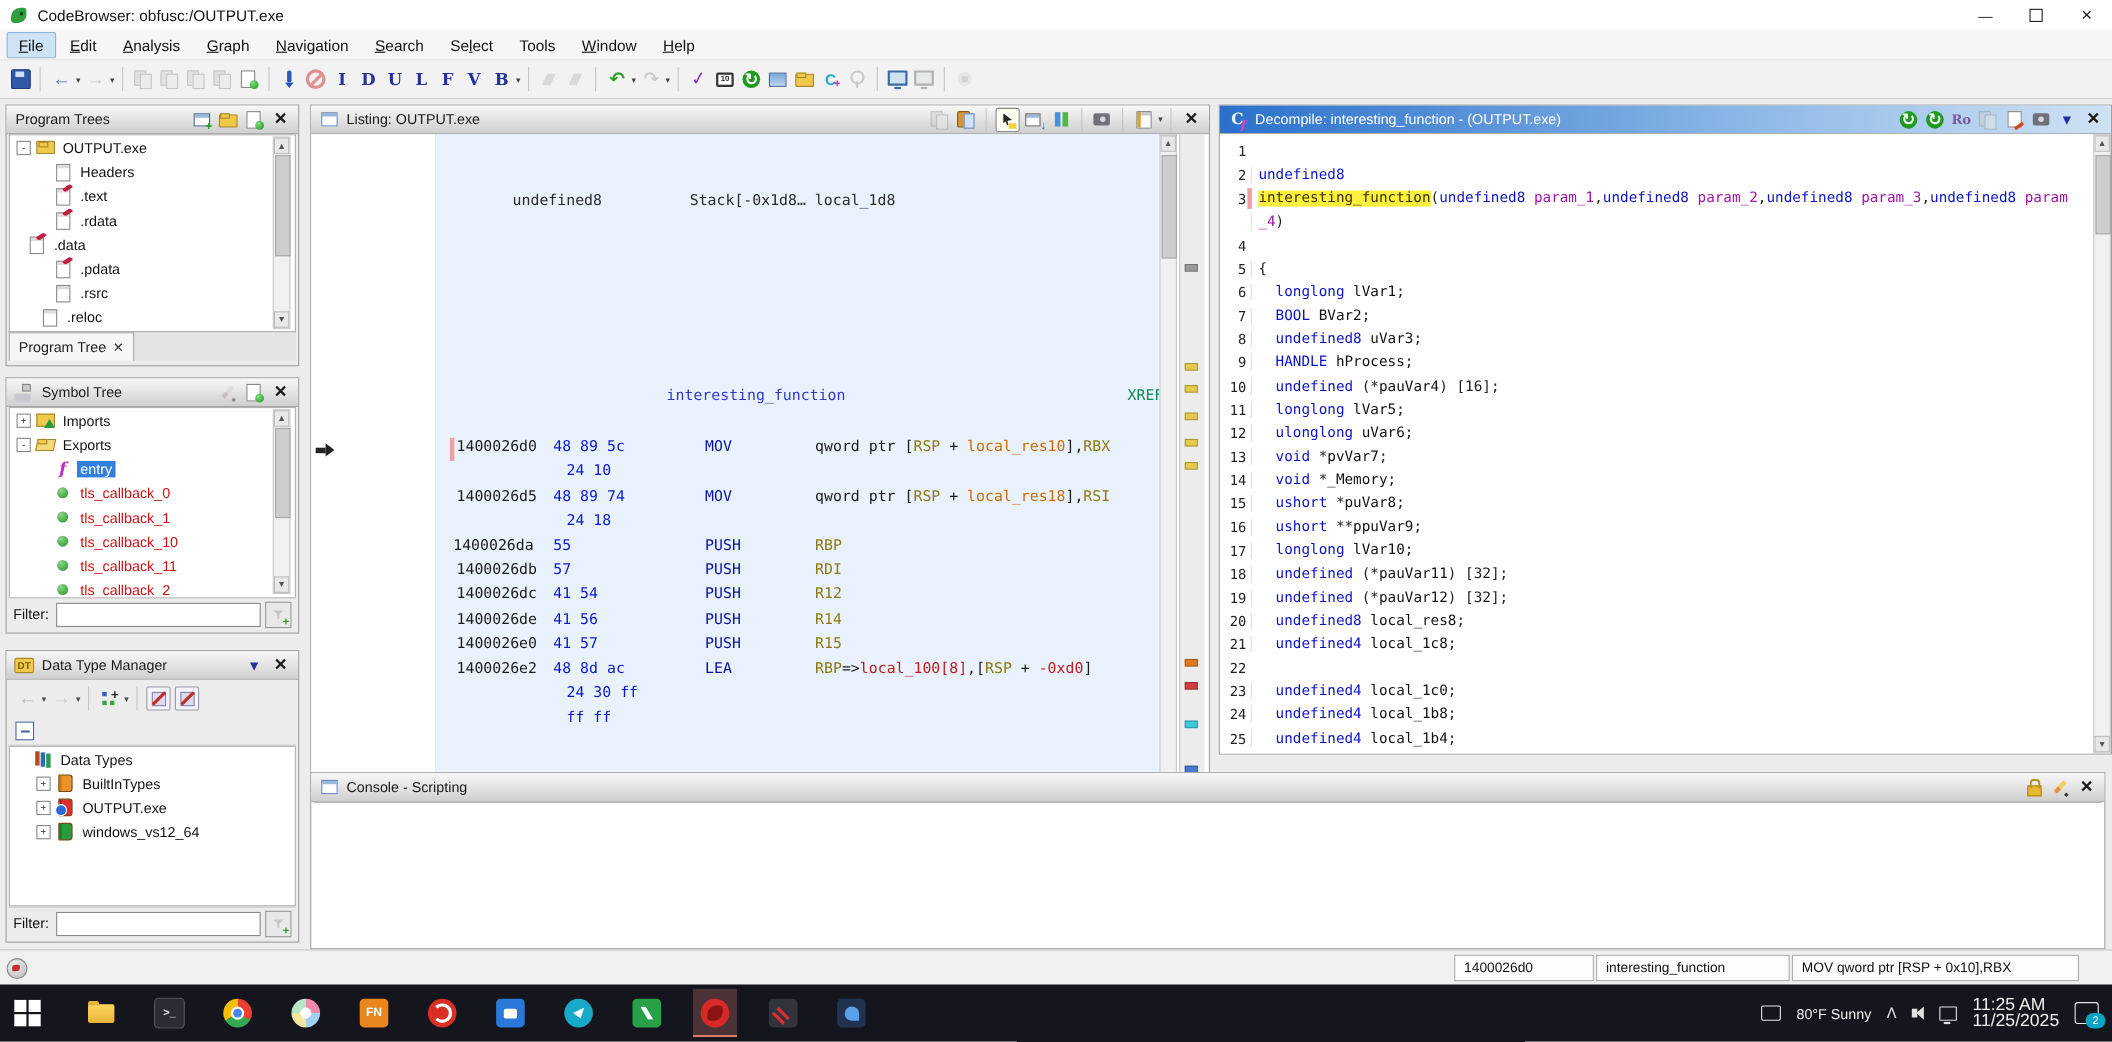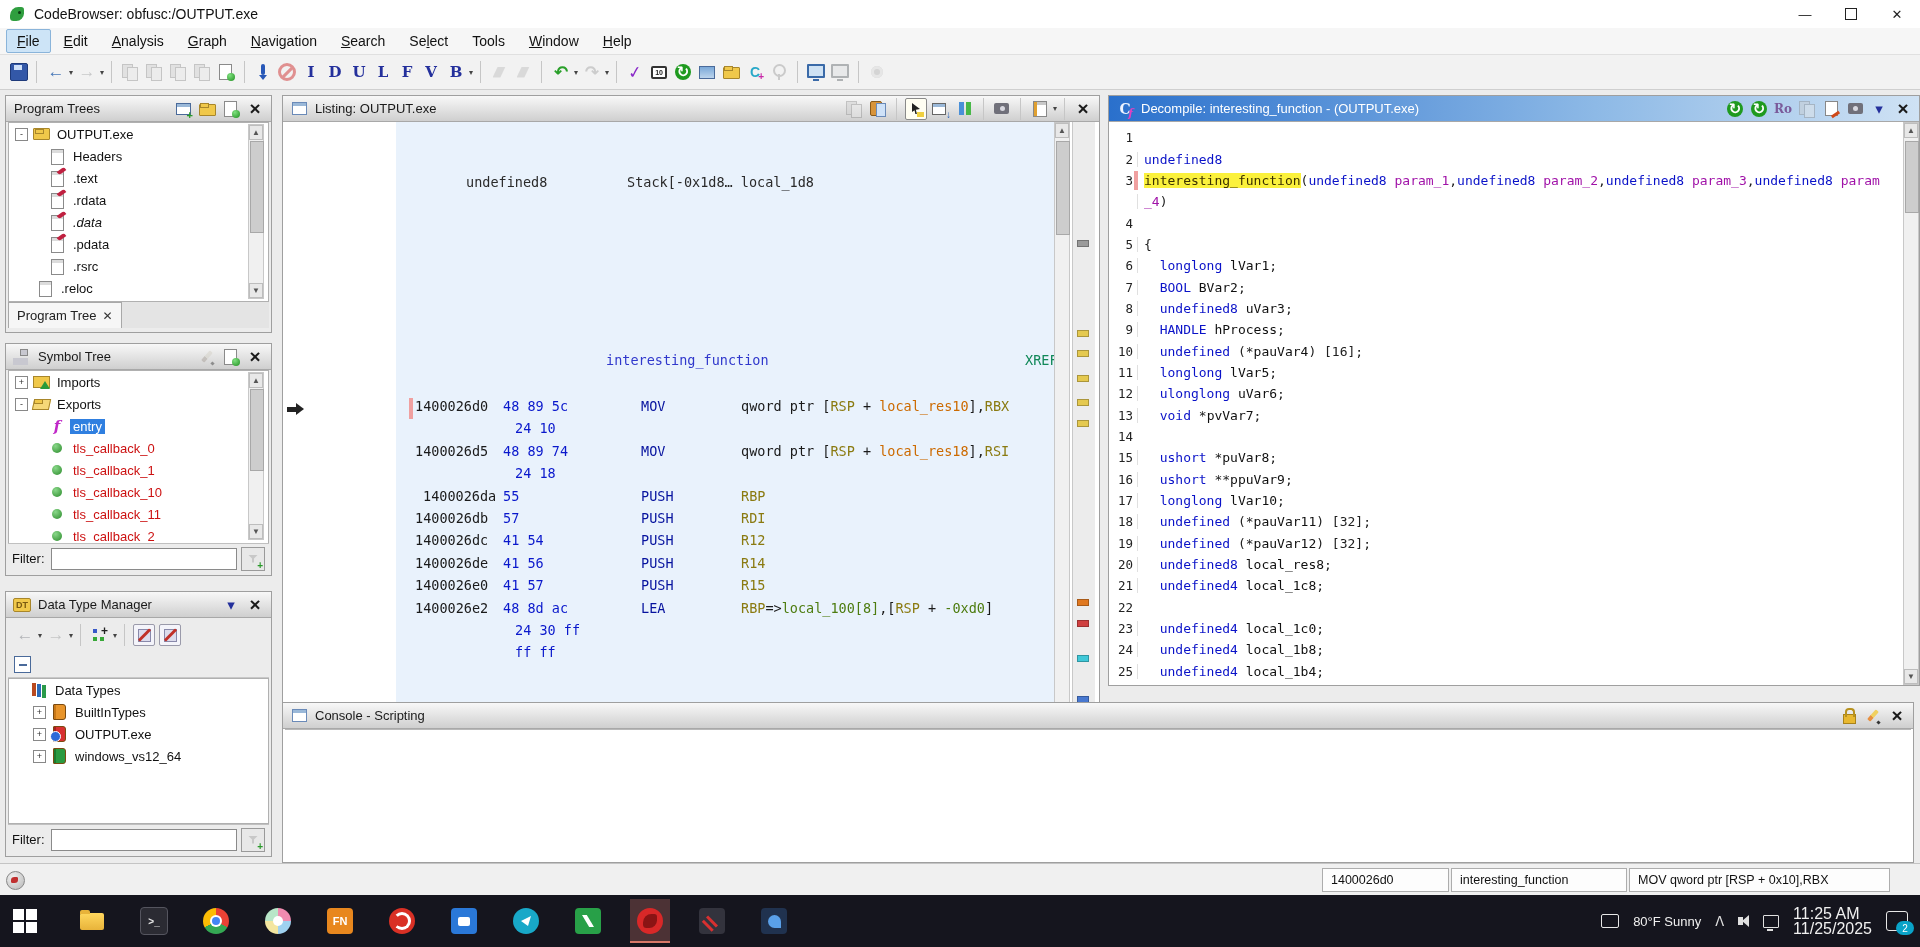--- a/index.html
+++ b/index.html
@@ -176,21 +176,21 @@
   
   #listing-gutter{position:absolute;left:0;top:26px;width:113px;bottom:0;background:#fff;border-right:1px solid #b8b8b8;}
   .cursor-arrow{position:absolute;left:4px;display:flex;align-items:center;}
   .cursor-arrow::before{content:"";width:9px;height:5px;background:#222;}
   .cursor-arrow::after{content:"";border-top:6px solid transparent;border-bottom:6px solid transparent;border-left:8px solid #222;}
   #listing-content{position:absolute;left:113px;top:26px;width:658px;bottom:0;background:#e9f2fc;overflow:hidden;
     font-family:"DejaVu Sans Mono",monospace;font-size:13.5px;}
   #listing-content .lrow{position:absolute;left:0;width:100%;height:22px;white-space:pre;}
   .lseg{position:absolute;top:0;}
   .l-a{color:#1a1a1a;} .l-b{color:#0a18cc;} .l-m{color:#06129e;}
-  .l-q{color:#1a1a1a;} .l-r{color:#8a7a10;} .l-v{color:#cc6a00;} .l-g{color:#4d7c0f;} .l-p{color:#1a1a1a;}
+  .l-q{color:#1a1a1a;} .l-r{color:#8a7a10;} .l-v{color:#cc6a00;} .l-g{color:#b91c1c;} .l-p{color:#1a1a1a;}
   .l-fn{color:#3038cc;} .l-xref{color:#108858;} .l-var{color:#2a2a2a;}
   .cursorbar{position:absolute;width:4px;height:21px;background:#f0a0a0;}
   #listing-vscroll{left:771px;top:26px;bottom:20px;}
   #listing-markers{position:absolute;left:789px;top:26px;width:22px;bottom:20px;background:#ececec;border-left:1px solid #c8c8c8;}
   #listing-markers .mk{position:absolute;left:4px;width:12px;height:7px;border:1px solid rgba(0,0,0,.25);box-sizing:border-box;}
   #listing-hscroll{position:absolute;left:113px;bottom:0;width:658px;height:18px;background:#f0f0f0;border-top:1px solid #c8c8c8;}
   #listing-hscroll .harr{position:absolute;top:1px;width:16px;height:15px;background:#e8e8e8;border:1px solid #bdbdbd;
     font-size:8px;color:#555;display:flex;align-items:center;justify-content:center;box-sizing:border-box;}
   #listing-hscroll .hthumb{position:absolute;top:2px;left:140px;width:240px;height:13px;background:#cdcdcd;border:1px solid #a8a8a8;}
 
@@ -376,21 +376,21 @@
         <div class="trow" style="padding-left: 24px;">
           <span class="noexp"></span>
           <span class="ic ic-pagecheck"></span>
           <span class="tlabel">.text</span>
         </div>
         <div class="trow" style="padding-left: 24px;">
           <span class="noexp"></span>
           <span class="ic ic-pagecheck"></span>
           <span class="tlabel">.rdata</span>
         </div>
-        <div class="trow" style="padding-left: 24px; font-style: italic;">
+        <div class="trow" style="">
           <span class="noexp"></span>
           <span class="ic ic-pagecheck"></span>
           <span class="tlabel">.data</span>
         </div>
         <div class="trow" style="padding-left: 24px;">
           <span class="noexp"></span>
           <span class="ic ic-pagecheck"></span>
           <span class="tlabel">.pdata</span>
         </div>
         <div class="trow" style="padding-left: 24px;">
@@ -575,21 +575,21 @@
       </div>
       <div class="lrow" style="top:230px;">
         <span class="lseg l-fn" style="left:210px;">interesting_function</span>
         <span class="lseg l-xref" style="left:629px;">XREF</span>
       </div>
       <div id="listing-rows">
           <div class="lrow" style="top: 276px;"><span class="cursorbar" style="left: 13px;"></span><span class="lseg l-a" style="left: 19px;">1400026d0</span><span class="lseg l-b" style="left: 107px;">48 89 5c</span><span class="lseg l-m" style="left: 245px;">MOV</span><span class="lseg" style="left: 345px;"><span class="l-q">qword ptr [</span><span class="l-r">RSP</span><span class="l-p"> + </span><span class="l-v">local_res10</span><span class="l-p">],</span><span class="l-r">RBX</span></span></div>
           <div class="lrow" style="top: 298.4px;"><span class="lseg l-b" style="left: 119px;">24 10</span></div>
           <div class="lrow" style="top: 320.8px;"><span class="lseg l-a" style="left: 19px;">1400026d5</span><span class="lseg l-b" style="left: 107px;">48 89 74</span><span class="lseg l-m" style="left: 245px;">MOV</span><span class="lseg" style="left: 345px;"><span class="l-q">qword ptr [</span><span class="l-r">RSP</span><span class="l-p"> + </span><span class="l-v">local_res18</span><span class="l-p">],</span><span class="l-r">RSI</span></span></div>
           <div class="lrow" style="top: 343.2px;"><span class="lseg l-b" style="left: 119px;">24 18</span></div>
-          <div class="lrow" style="top: 365.6px;"><span class="lseg l-a" style="left: 27px;">1400026da</span><span class="lseg l-b" style="left: 107px;">55</span><span class="lseg l-m" style="left: 245px;">PUSH</span><span class="lseg" style="left: 345px;"><span class="l-r">RBP</span></span></div>
+          <div class="lrow" style="top: 365.6px;"><span class="lseg l-a" style="left: 16px;">1400026da</span><span class="lseg l-b" style="left: 107px;">55</span><span class="lseg l-m" style="left: 245px;">PUSH</span><span class="lseg" style="left: 345px;"><span class="l-r">RBP</span></span></div>
           <div class="lrow" style="top: 388px;"><span class="lseg l-a" style="left: 19px;">1400026db</span><span class="lseg l-b" style="left: 107px;">57</span><span class="lseg l-m" style="left: 245px;">PUSH</span><span class="lseg" style="left: 345px;"><span class="l-r">RDI</span></span></div>
           <div class="lrow" style="top: 410.4px;"><span class="lseg l-a" style="left: 19px;">1400026dc</span><span class="lseg l-b" style="left: 107px;">41 54</span><span class="lseg l-m" style="left: 245px;">PUSH</span><span class="lseg" style="left: 345px;"><span class="l-r">R12</span></span></div>
           <div class="lrow" style="top: 432.8px;"><span class="lseg l-a" style="left: 19px;">1400026de</span><span class="lseg l-b" style="left: 107px;">41 56</span><span class="lseg l-m" style="left: 245px;">PUSH</span><span class="lseg" style="left: 345px;"><span class="l-r">R14</span></span></div>
           <div class="lrow" style="top: 455.2px;"><span class="lseg l-a" style="left: 19px;">1400026e0</span><span class="lseg l-b" style="left: 107px;">41 57</span><span class="lseg l-m" style="left: 245px;">PUSH</span><span class="lseg" style="left: 345px;"><span class="l-r">R15</span></span></div>
           <div class="lrow" style="top: 477.6px;"><span class="lseg l-a" style="left: 19px;">1400026e2</span><span class="lseg l-b" style="left: 107px;">48 8d ac</span><span class="lseg l-m" style="left: 245px;">LEA</span><span class="lseg" style="left: 345px;"><span class="l-r">RBP</span><span class="l-p">=&gt;</span><span class="l-g">local_100[8]</span><span class="l-p">,[</span><span class="l-r">RSP</span><span class="l-p"> + </span><span class="l-g">-0xd0</span><span class="l-p">]</span></span></div>
           <div class="lrow" style="top: 500px;"><span class="lseg l-b" style="left: 119px;">24 30 ff</span></div>
           <div class="lrow" style="top: 522.4px;"><span class="lseg l-b" style="left: 119px;">ff ff</span></div>
         </div>
     </div>
     <div class="vscroll" id="listing-vscroll">
@@ -685,20 +685,21 @@
         <div class="dline">
           <span class="dnum">12</span>
           <span class="dcode"><span class="s-p">  </span><span class="s-t">ulonglong</span><span class="s-p"> </span><span class="s-i">uVar6</span><span class="s-p">;</span></span>
         </div>
         <div class="dline">
           <span class="dnum">13</span>
           <span class="dcode"><span class="s-p">  </span><span class="s-t">void</span><span class="s-p"> *</span><span class="s-i">pvVar7</span><span class="s-p">;</span></span>
         </div>
         <div class="dline">
           <span class="dnum">14</span>
+          <span class="dcode"><span class="s-p">  </span><span class="s-t">void</span><span class="s-p"> *</span><span class="s-i">_Memory</span><span class="s-p">;</span></span>
         </div>
         <div class="dline">
           <span class="dnum">15</span>
           <span class="dcode"><span class="s-p">  </span><span class="s-t">ushort</span><span class="s-p"> *</span><span class="s-i">puVar8</span><span class="s-p">;</span></span>
         </div>
         <div class="dline">
           <span class="dnum">16</span>
           <span class="dcode"><span class="s-p">  </span><span class="s-t">ushort</span><span class="s-p"> **</span><span class="s-i">ppuVar9</span><span class="s-p">;</span></span>
         </div>
         <div class="dline">

